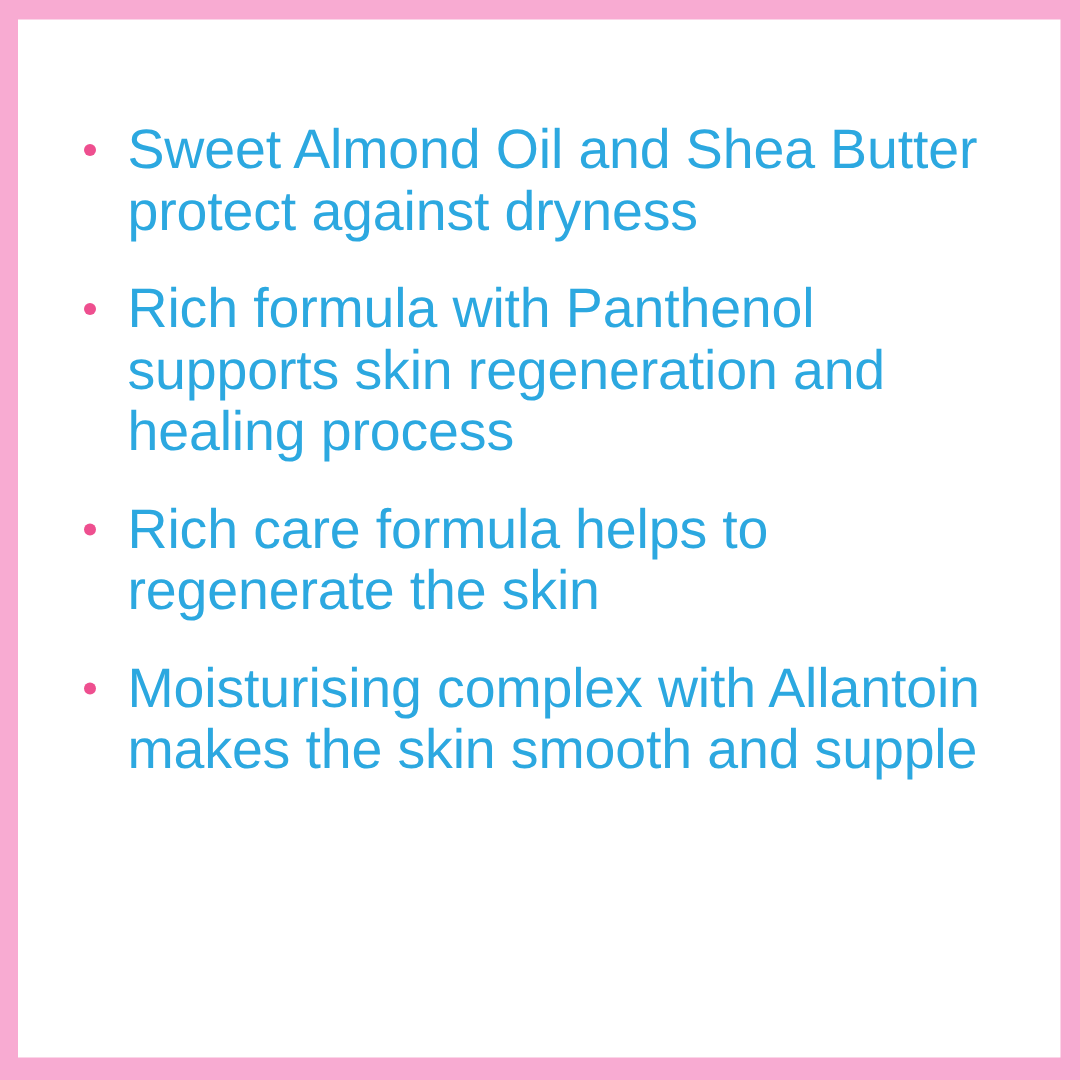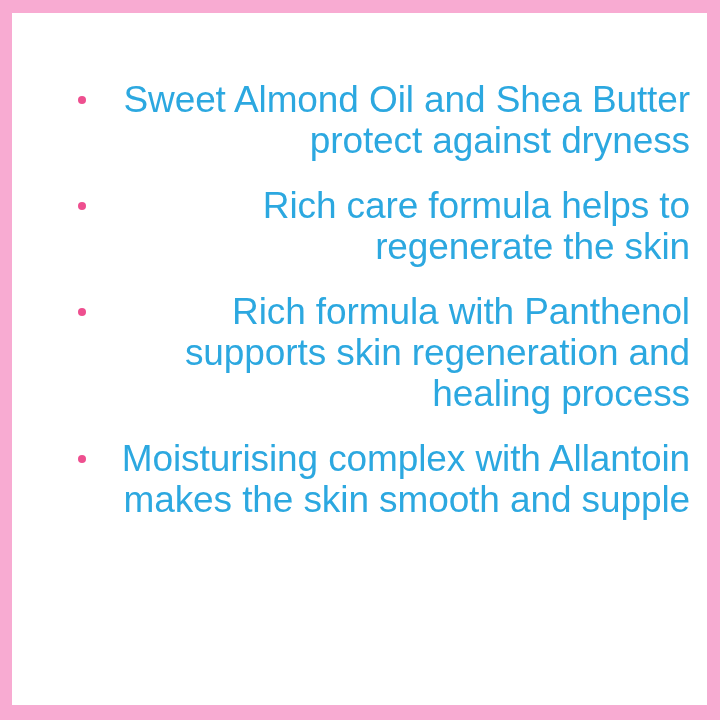--- a/index.html
+++ b/index.html
@@ -24,24 +24,23 @@
     border-left: 12px solid #f8abd2;
     border-right: 13px solid #f8abd2;
     border-bottom: 15px solid #f8abd2;
   }
 
   #benefits-list {
     list-style: none;
     margin: 0;
     padding: 0;
     position: absolute;
-    left: 58px;
+    left: 36px;
     top: 66px;
     width: 620px;
-    text-align: right;
   }
 
   .benefit-item {
     position: relative;
     padding-left: 37px;
     margin: 0 0 24px 0;
     color: #2ca8e0;
     font-size: 37px;
     line-height: 41px;
     font-weight: 400;
@@ -75,26 +74,26 @@
 
   <ul id="benefits-list">
 
     <li class="benefit-item">
       <span class="benefit-bullet"></span>
       <span class="benefit-text">Sweet Almond Oil and Shea Butter protect against dryness</span>
     </li>
 
     <li class="benefit-item">
       <span class="benefit-bullet"></span>
-      <span class="benefit-text">Rich care formula helps to regenerate the skin</span>
+      <span class="benefit-text">Rich formula with Panthenol supports skin regeneration and healing process</span>
     </li>
 
     <li class="benefit-item">
       <span class="benefit-bullet"></span>
-      <span class="benefit-text">Rich formula with Panthenol supports skin regeneration and healing process</span>
+      <span class="benefit-text">Rich care formula helps to regenerate the skin</span>
     </li>
 
     <li class="benefit-item">
       <span class="benefit-bullet"></span>
       <span class="benefit-text">Moisturising complex with Allantoin makes the skin smooth and supple</span>
     </li>
 
   </ul>
 
 </div>

